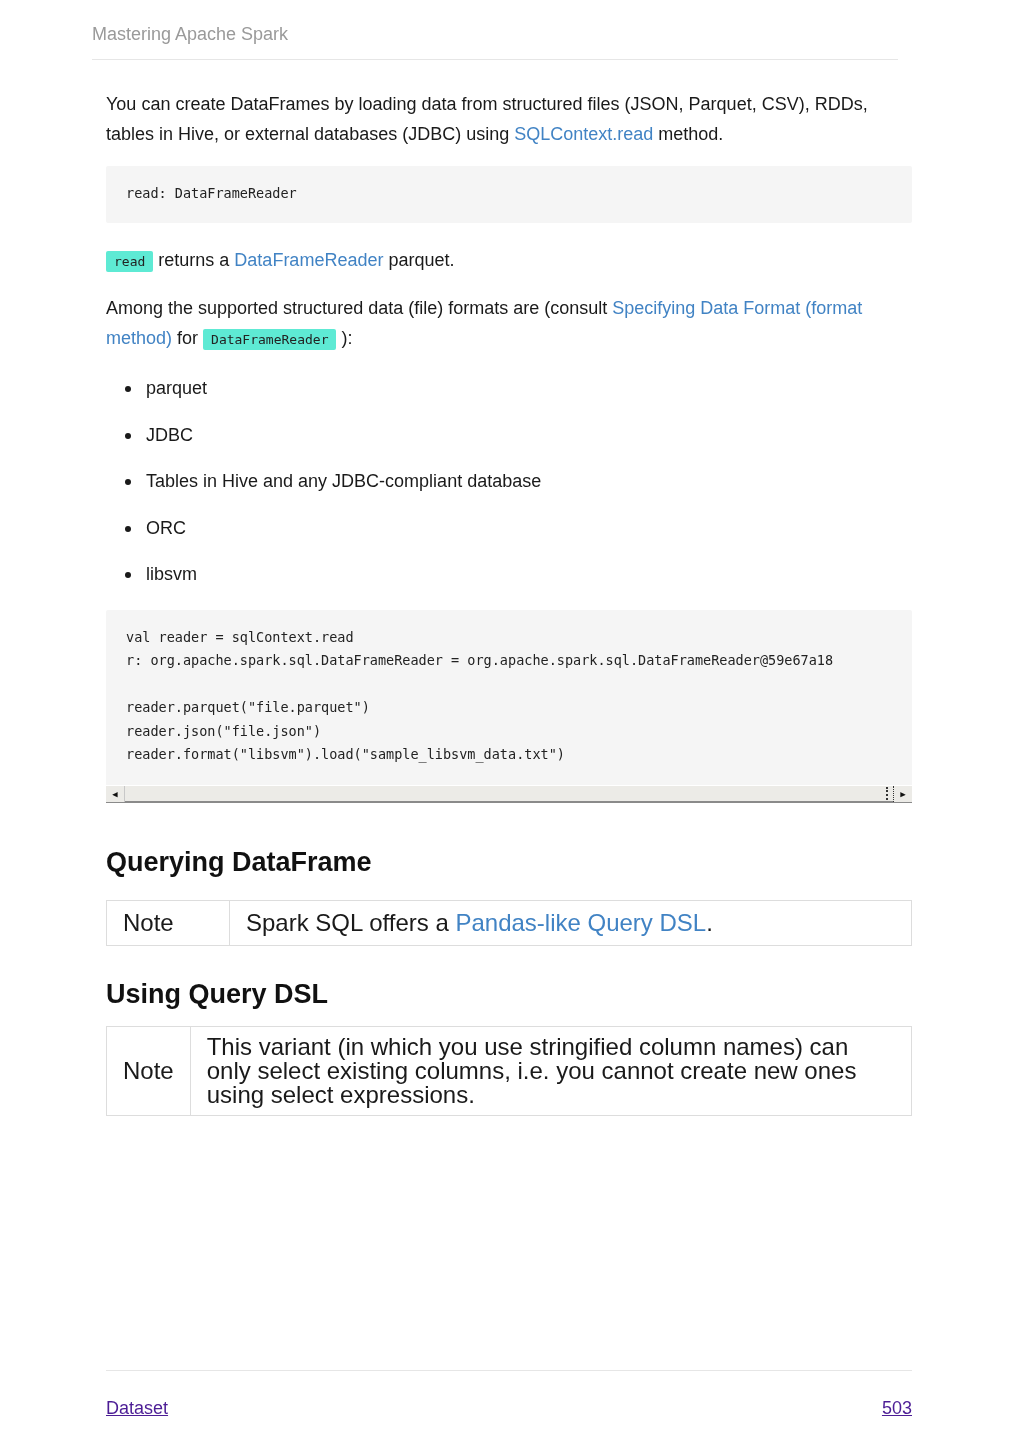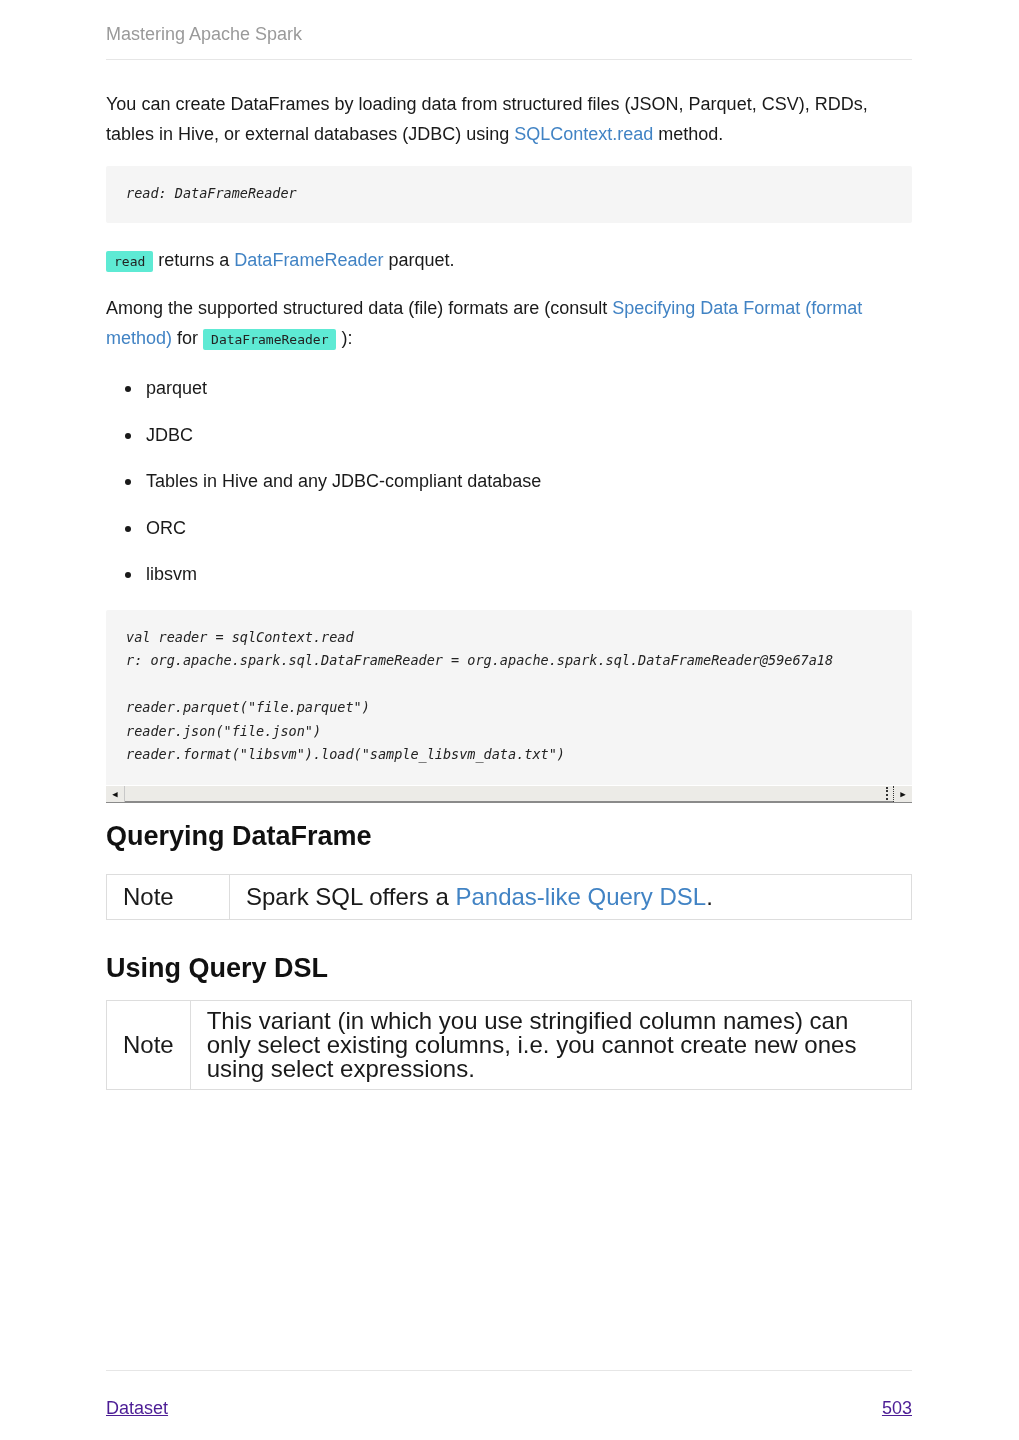--- a/index.html
+++ b/index.html
@@ -1,36 +1,36 @@
 <!DOCTYPE html>
 <html><head>
   <meta charset="utf-8">
   <style>
     html, body { margin: 0; padding: 0; background: #ffffff; }
     body {
       width: 1019px; height: 1440px; position: relative; overflow: hidden;
       font-family: "Liberation Sans", sans-serif; color: #1a1a1a;
     }
     .page-header {
-      position: absolute; left: 106px; top: 24px; width: 806px;
+      position: absolute; left: 92px; top: 24px; width: 806px;
       font-size: 18px; color: #9a9a9a; padding-bottom: 14px;
       border-bottom: 1px solid #e6e6e6;
     }
     .content { position: absolute; left: 106px; top: 89px; width: 806px; }
     p.para { margin: 0; font-size: 18px; line-height: 30px; }
     a.link { color: #4183c4; text-decoration: none; }
     code.inline {
       font-family: "DejaVu Sans Mono", monospace; font-size: 13px;
       background: #5eead4; padding: 3px 8px; border-radius: 2px; color: #222;
     }
     .codeblock {
       background: #f5f5f5; margin: 0; border-radius: 2px;
       font-family: "DejaVu Sans Mono", monospace; font-size: 13.5px; color: #222;
     }
-    .codeblock pre { margin: 0; padding: 18px 20px; font-family: inherit; font-size: inherit; line-height: 23.5px; white-space: pre; font-style: italic; }
+    .codeblock pre { margin: 0; padding: 18px 20px; font-family: inherit; font-size: inherit; line-height: 23.5px; white-space: pre; }
     .code1 { margin-top: 17px; height: 57px; }
     .code1 pre { padding: 16px 20px; }
     .code2 { margin-top: 17px; position: relative; height: 193px; }
     .code2 pre { padding: 16px 20px 0 20px; }
     .scrollbar {
       position: absolute; left: 0; right: 0; bottom: 0; height: 18px;
       background: #ecebe7; border-top: 1px solid #ffffff; border-bottom: 2px solid #8a8a8a;
       box-sizing: border-box;
     }
     .sb-btn {
@@ -93,21 +93,21 @@
 reader.parquet("file.parquet")
 reader.json("file.json")
 reader.format("libsvm").load("sample_libsvm_data.txt")</pre>
     <div class="scrollbar">
       <div class="sb-btn sb-left">◀</div>
       <div class="sb-thumb"></div>
       <div class="sb-btn sb-right">▶</div>
     </div>
   </div>
 
-  <h2 class="section" style="margin-top:18px;">Querying DataFrame</h2>
+  <h2 class="section" style="margin-top:44px;">Querying DataFrame</h2>
 
   <table class="note" style="margin-top:22px;">
     <tbody>
         <tr>
       <td class="label">Note</td>
       <td><span>Spark SQL offers a </span><a class="link" href="#">Pandas-like Query DSL</a><span>.</span></td>
     </tr>
   </tbody>
     </table>
 

